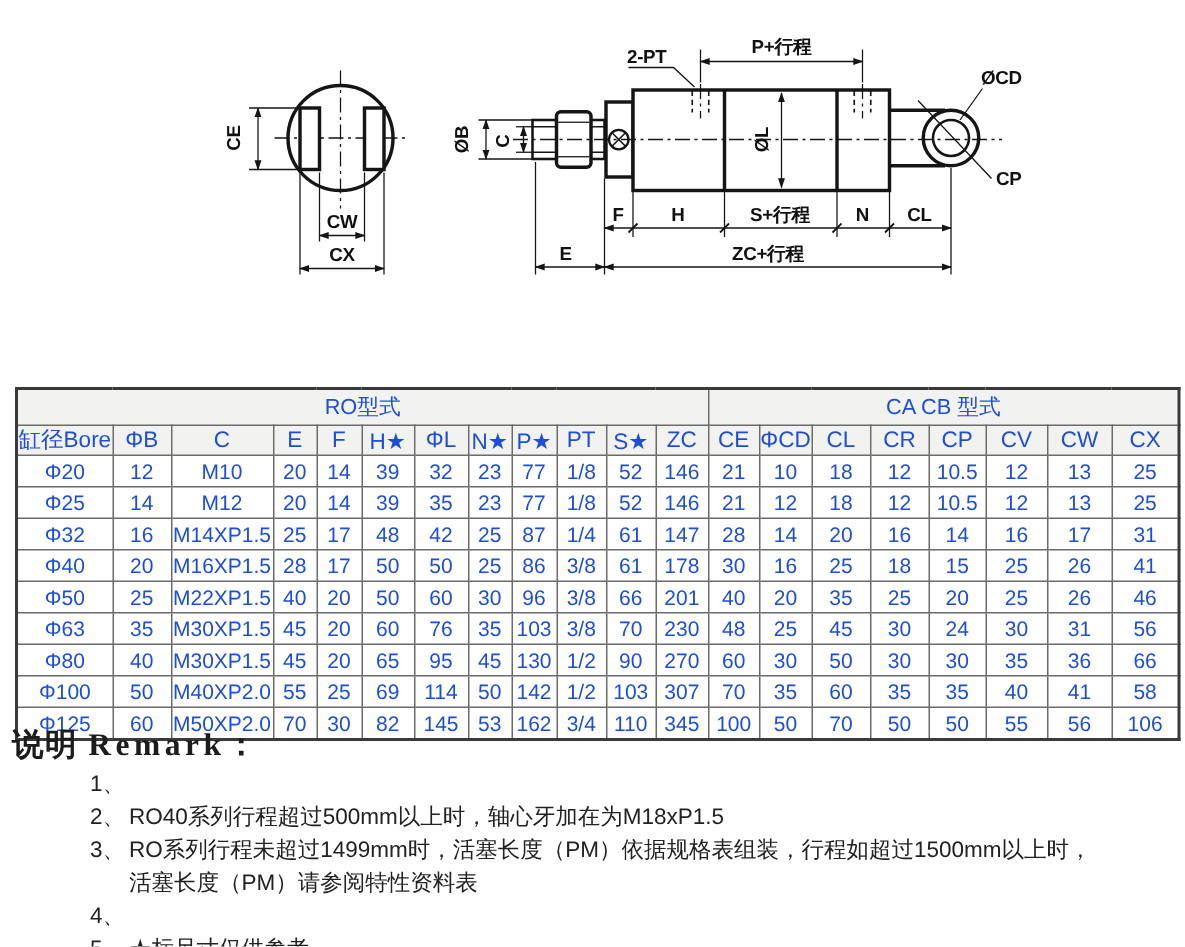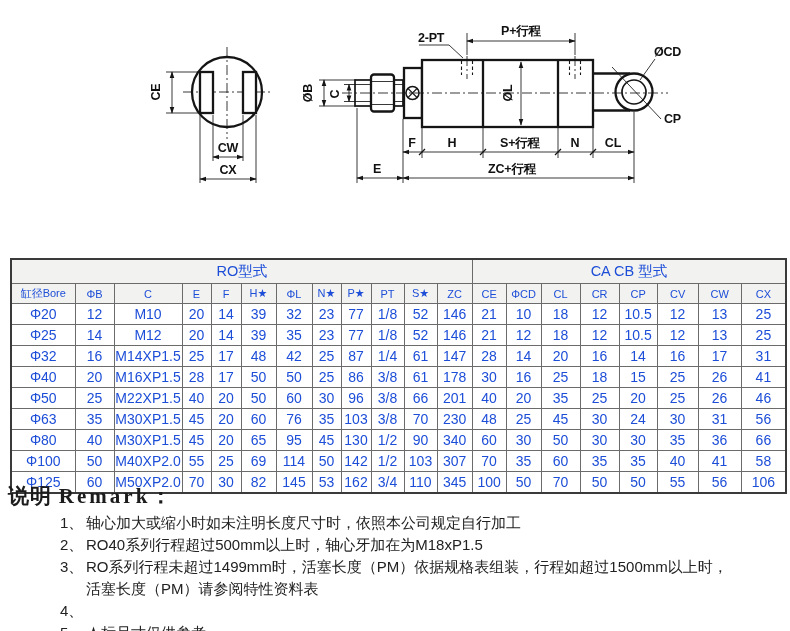--- a/index.html
+++ b/index.html
@@ -24,21 +24,21 @@
     border-collapse:collapse;table-layout:fixed;
     font-size:14px;color:#1d4ed8;border-radius:26px;
   }
   .spec-table th,.spec-table td{
     border:1px solid #6b6b6b;text-align:center;vertical-align:middle;
     padding:0;overflow:hidden;white-space:nowrap;
   }
   .spec-table{border:2px solid #3a3a3a;}
   .spec-table thead th{background:#f2f2f0;font-weight:normal;}
   .spec-table .grp th{height:23px;font-size:14.5px;}
-  .spec-table .hdr th{height:19px;font-size:11px;}
+  .spec-table .hdr th{height:19px;font-size:15px;}
   .spec-table tbody td{height:20px;background:#ffffff;}
   .spec-table td.bore{font-size:14px;}
   
   .remark{position:absolute;left:8px;top:482px;width:774px;}
   .remark-head{font-size:21px;font-weight:bold;letter-spacing:1px;}
   .remark-head .en{font-family:"Liberation Serif",serif;letter-spacing:3px;}
   .remark-list{margin-top:2px;}
   .remark-item{display:flex;font-size:15px;line-height:22px;color:#222;}
   .remark-item .num{width:26px;flex:0 0 26px;text-align:left;margin-left:52px;}
   .remark-item .txt{flex:1;}
@@ -356,21 +356,21 @@
         <td>40</td>
         <td>M30XP1.5</td>
         <td>45</td>
         <td>20</td>
         <td>65</td>
         <td>95</td>
         <td>45</td>
         <td>130</td>
         <td>1/2</td>
         <td>90</td>
-        <td>340</td>
+        <td>270</td>
         <td>60</td>
         <td>30</td>
         <td>50</td>
         <td>30</td>
         <td>30</td>
         <td>35</td>
         <td>36</td>
         <td>66</td>
       </tr>
       <tr>
@@ -421,21 +421,20 @@
 </table>
 
 <div class="remark">
   <div class="remark-head">
     <span class="zh">说明</span>
     <span class="en">Remark：</span>
   </div>
   <div class="remark-list">
     <div class="remark-item">
       <span class="num">1、</span>
-      <span class="txt">轴心加大或缩小时如未注明长度尺寸时，依照本公司规定自行加工</span>
     </div>
     <div class="remark-item">
       <span class="num">2、</span>
       <span class="txt">RO40系列行程超过500mm以上时，轴心牙加在为M18xP1.5</span>
     </div>
     <div class="remark-item">
       <span class="num">3、</span>
       <span class="txt">RO系列行程未超过1499mm时，活塞长度（PM）依据规格表组装，行程如超过1500mm以上时，</span>
     </div>
     <div class="remark-item">

